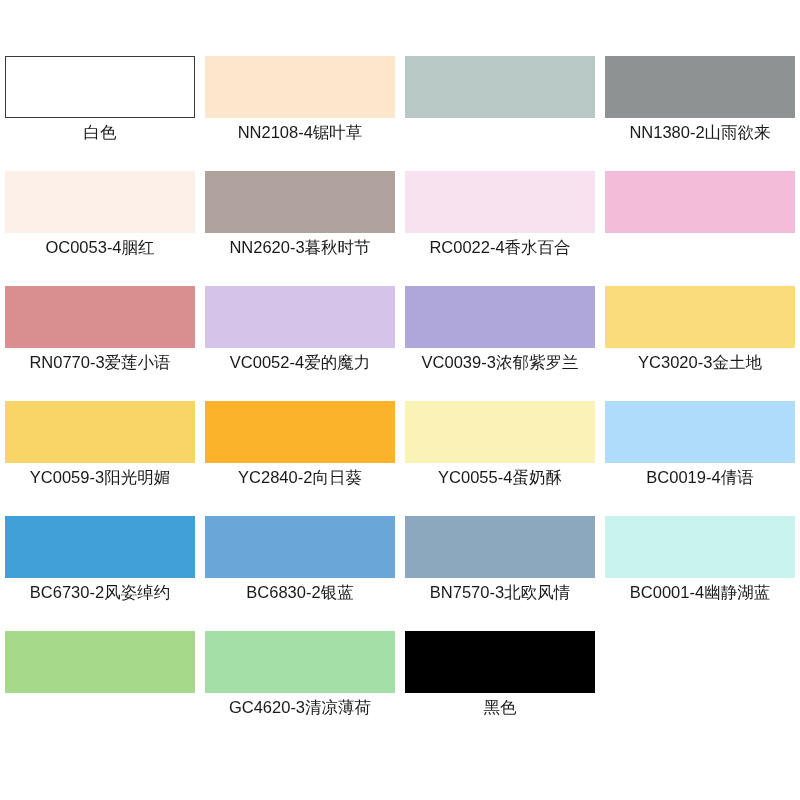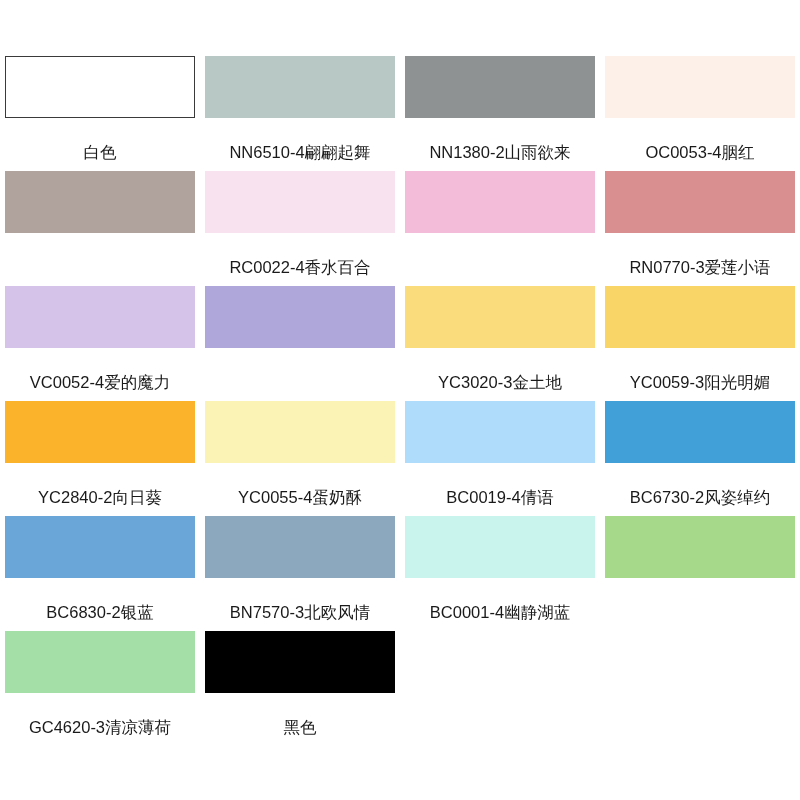--- a/index.html
+++ b/index.html
@@ -39,71 +39,76 @@
     width: 190px;
     height: 62px;
     margin: 0 auto;
     box-sizing: border-box;
     display: block;
   }
   .swatch-chip.bordered {
     border: 1px solid #3a3a3a;
   }
   .swatch-label {
-    margin-top: 24px;
+    margin-top: 4px;
     font-size: 16.5px;
     line-height: 20px;
     color: #1a1a1a;
     text-align: left;
     white-space: nowrap;
     letter-spacing: 0px;
     font-weight: 400;
   }
 </style>
 </head>
 <body>
 
 <div id="swatch-chart">
   <div class="swatch-grid">
       <div class="swatch-cell">
         <div class="swatch-chip bordered" style="background-color: rgb(255, 255, 255);"></div>
         <div class="swatch-label">白色</div>
       </div>
       <div class="swatch-cell">
+        <div class="swatch-chip" style="background-color: rgb(252, 231, 204);"></div>
+        <div class="swatch-label">NN2108-4锯叶草</div>
+      </div>
+      <div class="swatch-cell">
         <div class="swatch-chip" style="background-color: rgb(183, 200, 197);"></div>
-        <div class="swatch-label">NN6510-4翩翩起舞</div>
       </div>
       <div class="swatch-cell">
         <div class="swatch-chip" style="background-color: rgb(143, 146, 147);"></div>
         <div class="swatch-label">NN1380-2山雨欲来</div>
       </div>
       <div class="swatch-cell">
         <div class="swatch-chip" style="background-color: rgb(253, 240, 233);"></div>
         <div class="swatch-label">OC0053-4胭红</div>
       </div>
       <div class="swatch-cell">
         <div class="swatch-chip" style="background-color: rgb(176, 162, 157);"></div>
+        <div class="swatch-label">NN2620-3暮秋时节</div>
       </div>
       <div class="swatch-cell">
         <div class="swatch-chip" style="background-color: rgb(249, 226, 239);"></div>
         <div class="swatch-label">RC0022-4香水百合</div>
       </div>
       <div class="swatch-cell">
         <div class="swatch-chip" style="background-color: rgb(243, 188, 216);"></div>
       </div>
       <div class="swatch-cell">
         <div class="swatch-chip" style="background-color: rgb(217, 142, 143);"></div>
         <div class="swatch-label">RN0770-3爱莲小语</div>
       </div>
       <div class="swatch-cell">
         <div class="swatch-chip" style="background-color: rgb(213, 195, 234);"></div>
         <div class="swatch-label">VC0052-4爱的魔力</div>
       </div>
       <div class="swatch-cell">
         <div class="swatch-chip" style="background-color: rgb(175, 166, 218);"></div>
+        <div class="swatch-label">VC0039-3浓郁紫罗兰</div>
       </div>
       <div class="swatch-cell">
         <div class="swatch-chip" style="background-color: rgb(251, 220, 125);"></div>
         <div class="swatch-label">YC3020-3金土地</div>
       </div>
       <div class="swatch-cell">
         <div class="swatch-chip" style="background-color: rgb(249, 212, 103);"></div>
         <div class="swatch-label">YC0059-3阳光明媚</div>
       </div>
       <div class="swatch-cell">

